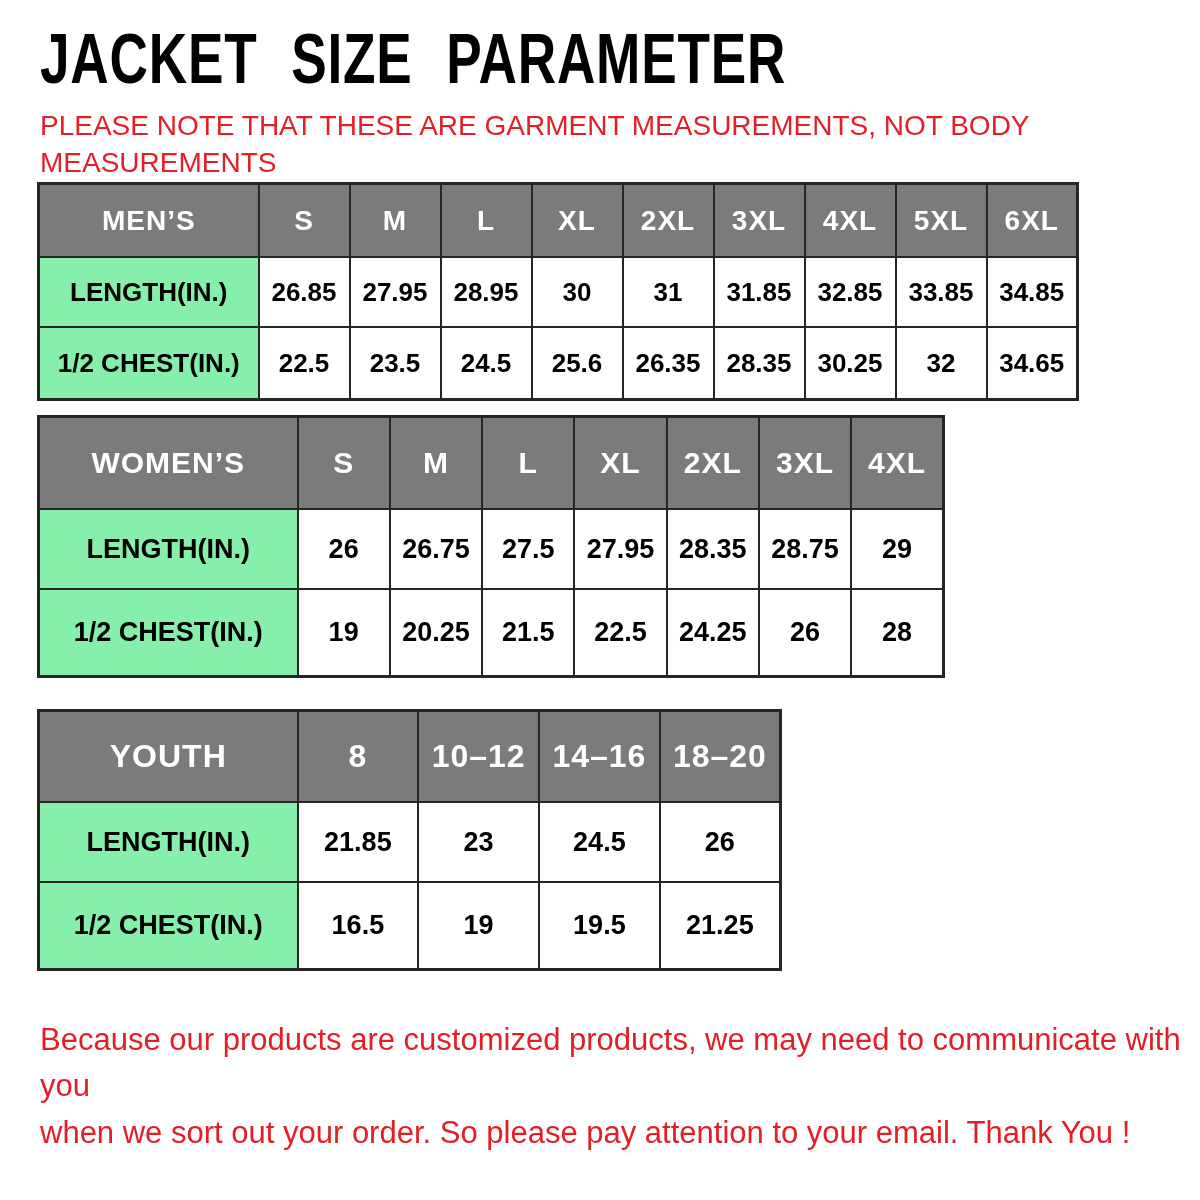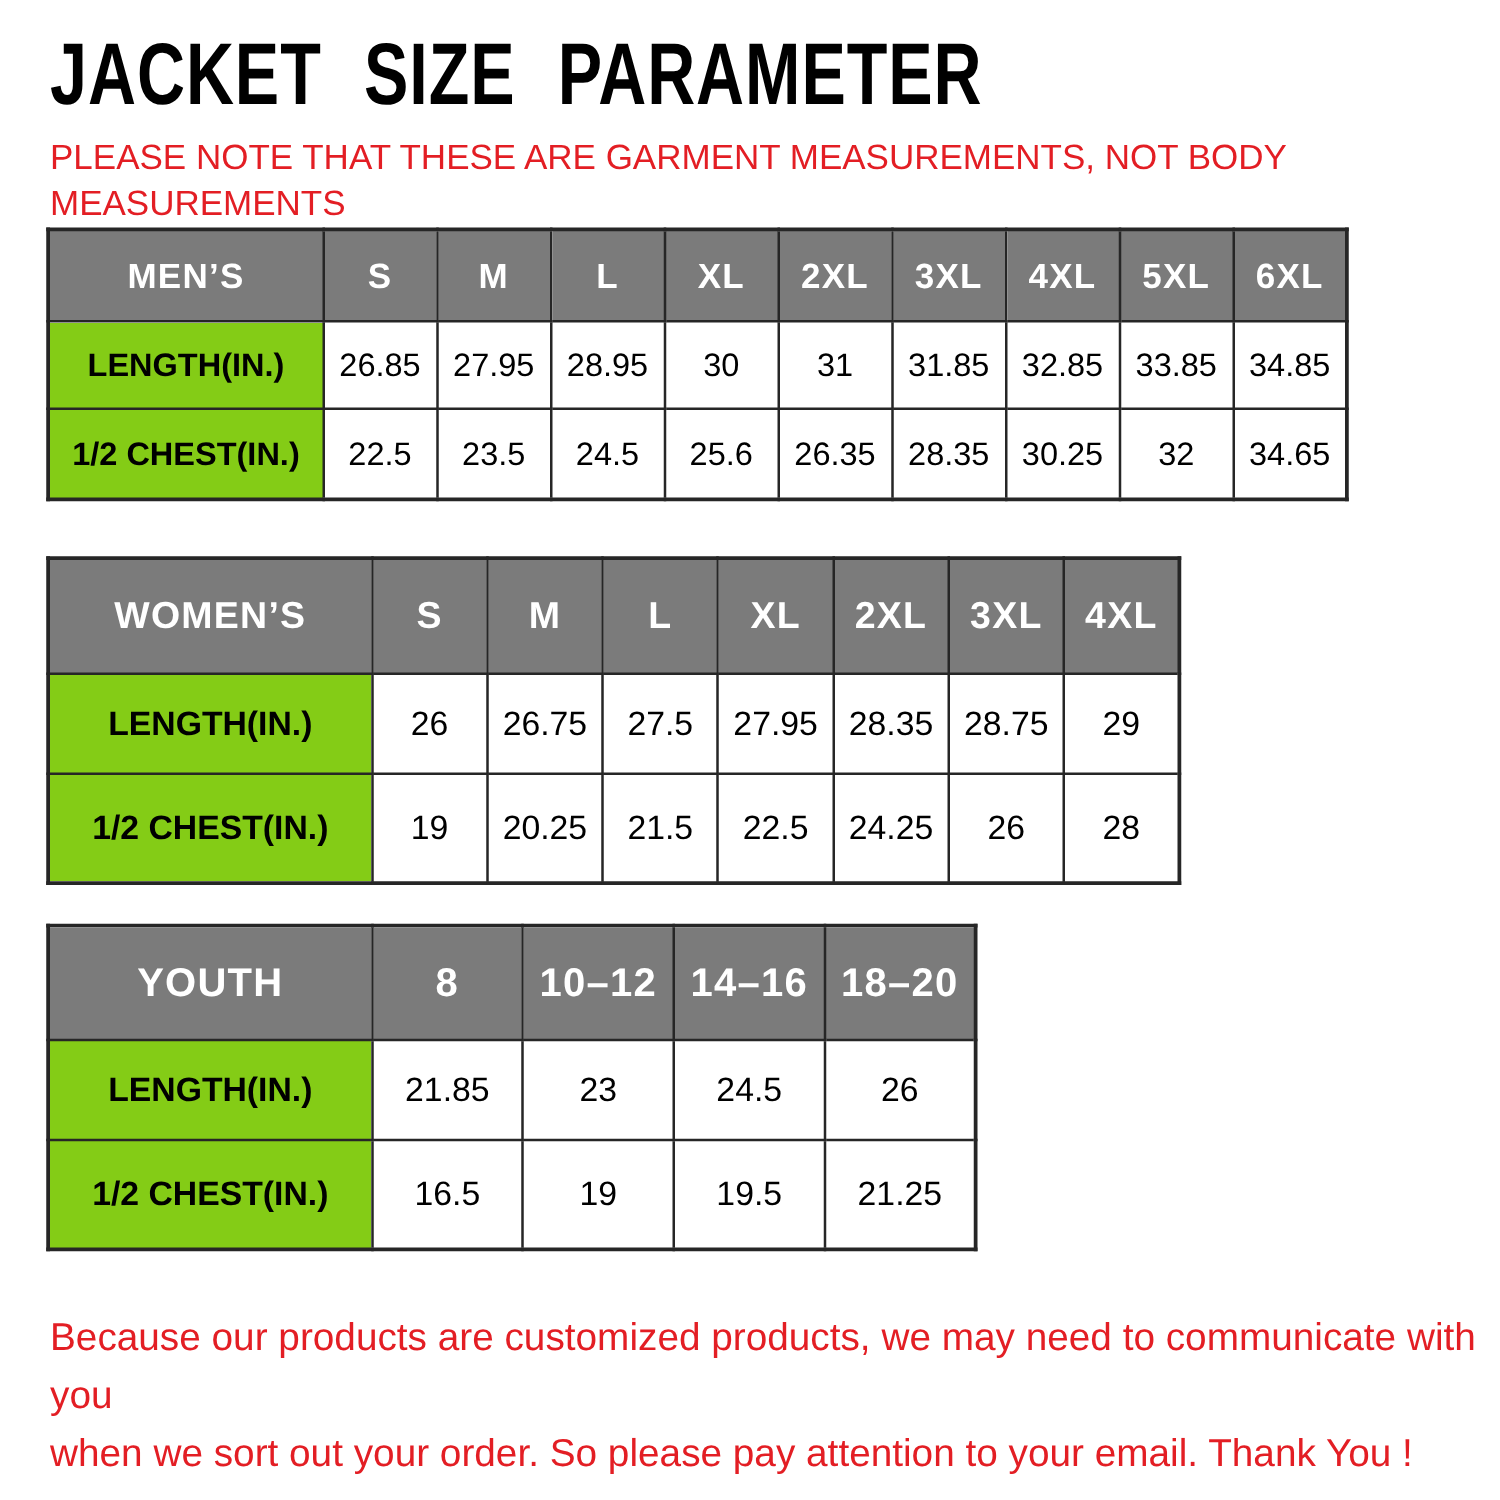--- a/index.html
+++ b/index.html
@@ -24,32 +24,32 @@
     border:3px solid var(--border-color,#262626);
   }
   .size-table th,.size-table td{
     border:2px solid var(--border-color,#262626);
     text-align:center;vertical-align:middle;padding:0;overflow:hidden;
   }
   .size-table thead th{
     background:var(--header-bg,#7b7b7b);color:var(--header-text,#ffffff);
     font-weight:700;letter-spacing:1px;
   }
-  .size-table tbody th{font-weight:600;background:#84cc16;}
-  .size-table td{font-weight:400;}
+  .size-table tbody th{font-weight:600;background:#86efac;}
+  .size-table td{font-weight:700;}
 
   .t0{width:1042px;}
   .t0 col.label-col{width:220px;}
   .t0 thead tr{height:74px;}
   .t0 tbody tr{height:70px;}
   .t0 tbody tr:last-child{height:72px;}
   .t0 thead th{font-size:28px;}
   .t0 tbody th,.t0 td{font-size:26px;}
 
-  .t1{width:908px;margin-top:44px;}
+  .t1{width:908px;margin-top:14px;}
   .t1 col.label-col{width:259px;}
   .t1 thead tr{height:93px;}
   .t1 tbody tr{height:80px;}
   .t1 tbody tr:last-child{height:87px;}
   .t1 thead th{font-size:30px;}
   .t1 tbody th,.t1 td{font-size:27px;}
 
   .t2{width:745px;margin-top:31px;}
   .t2 col.label-col{width:259px;}
   .t2 thead tr{height:92px;}

